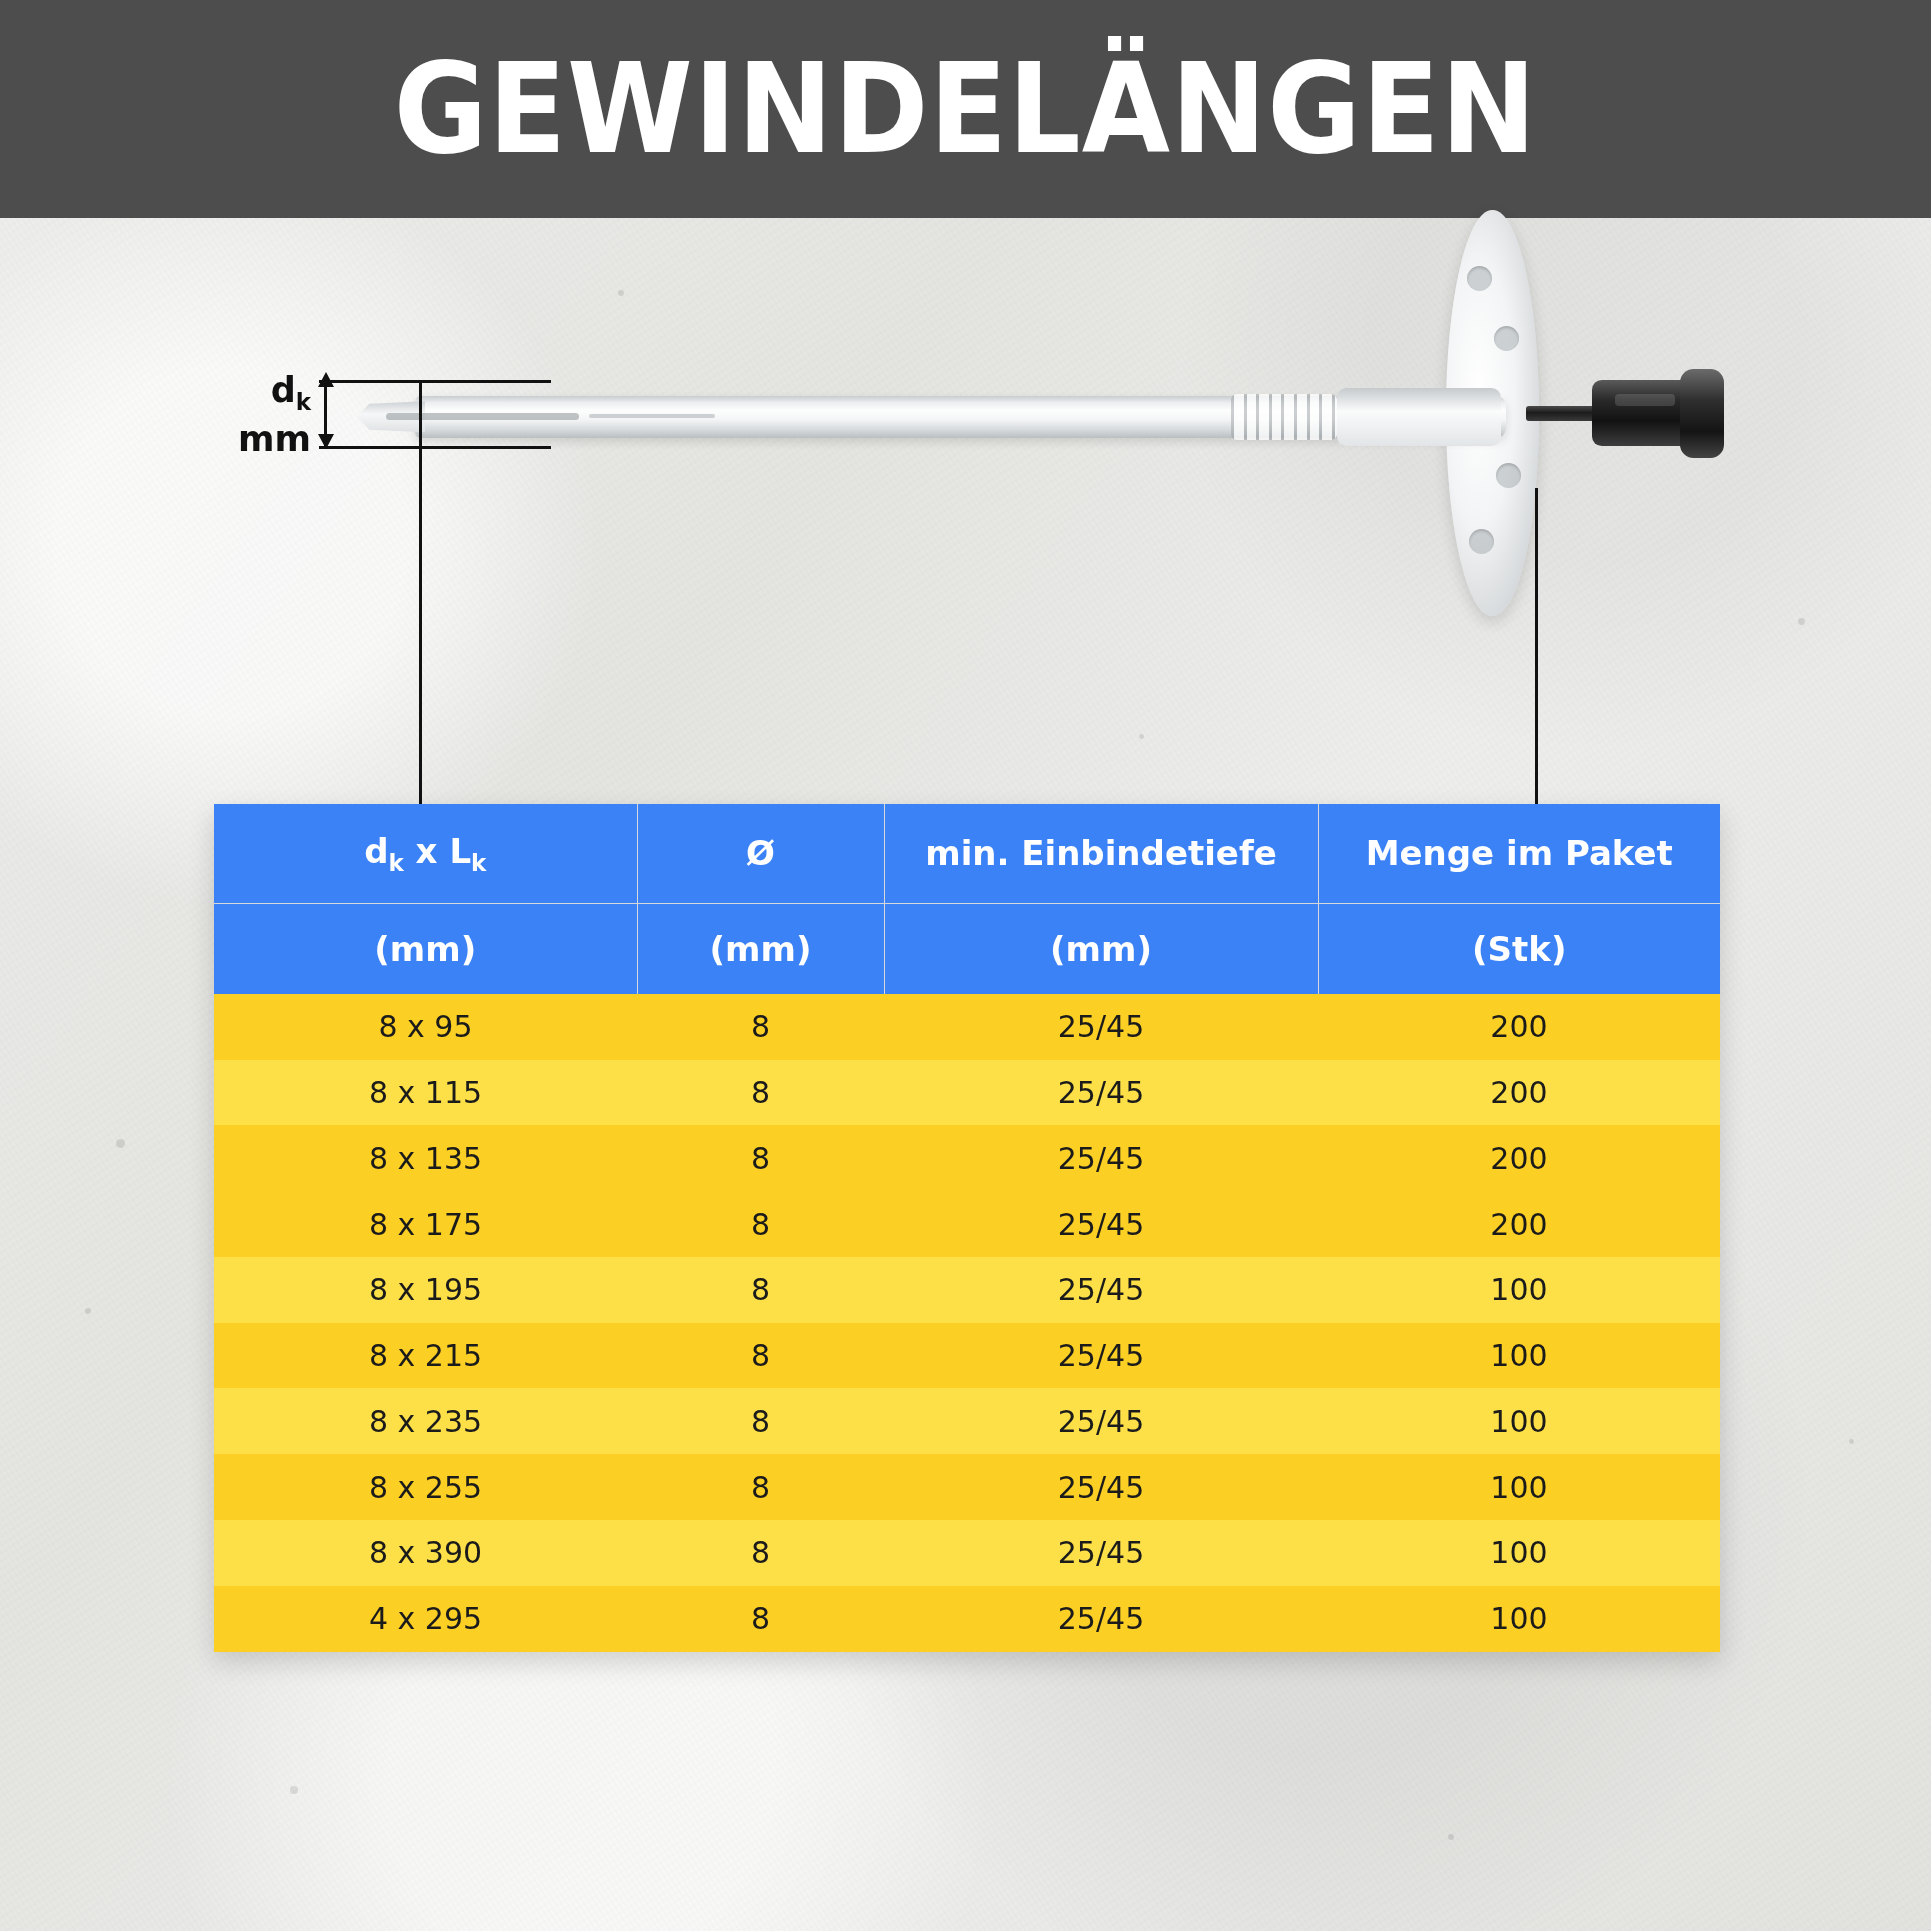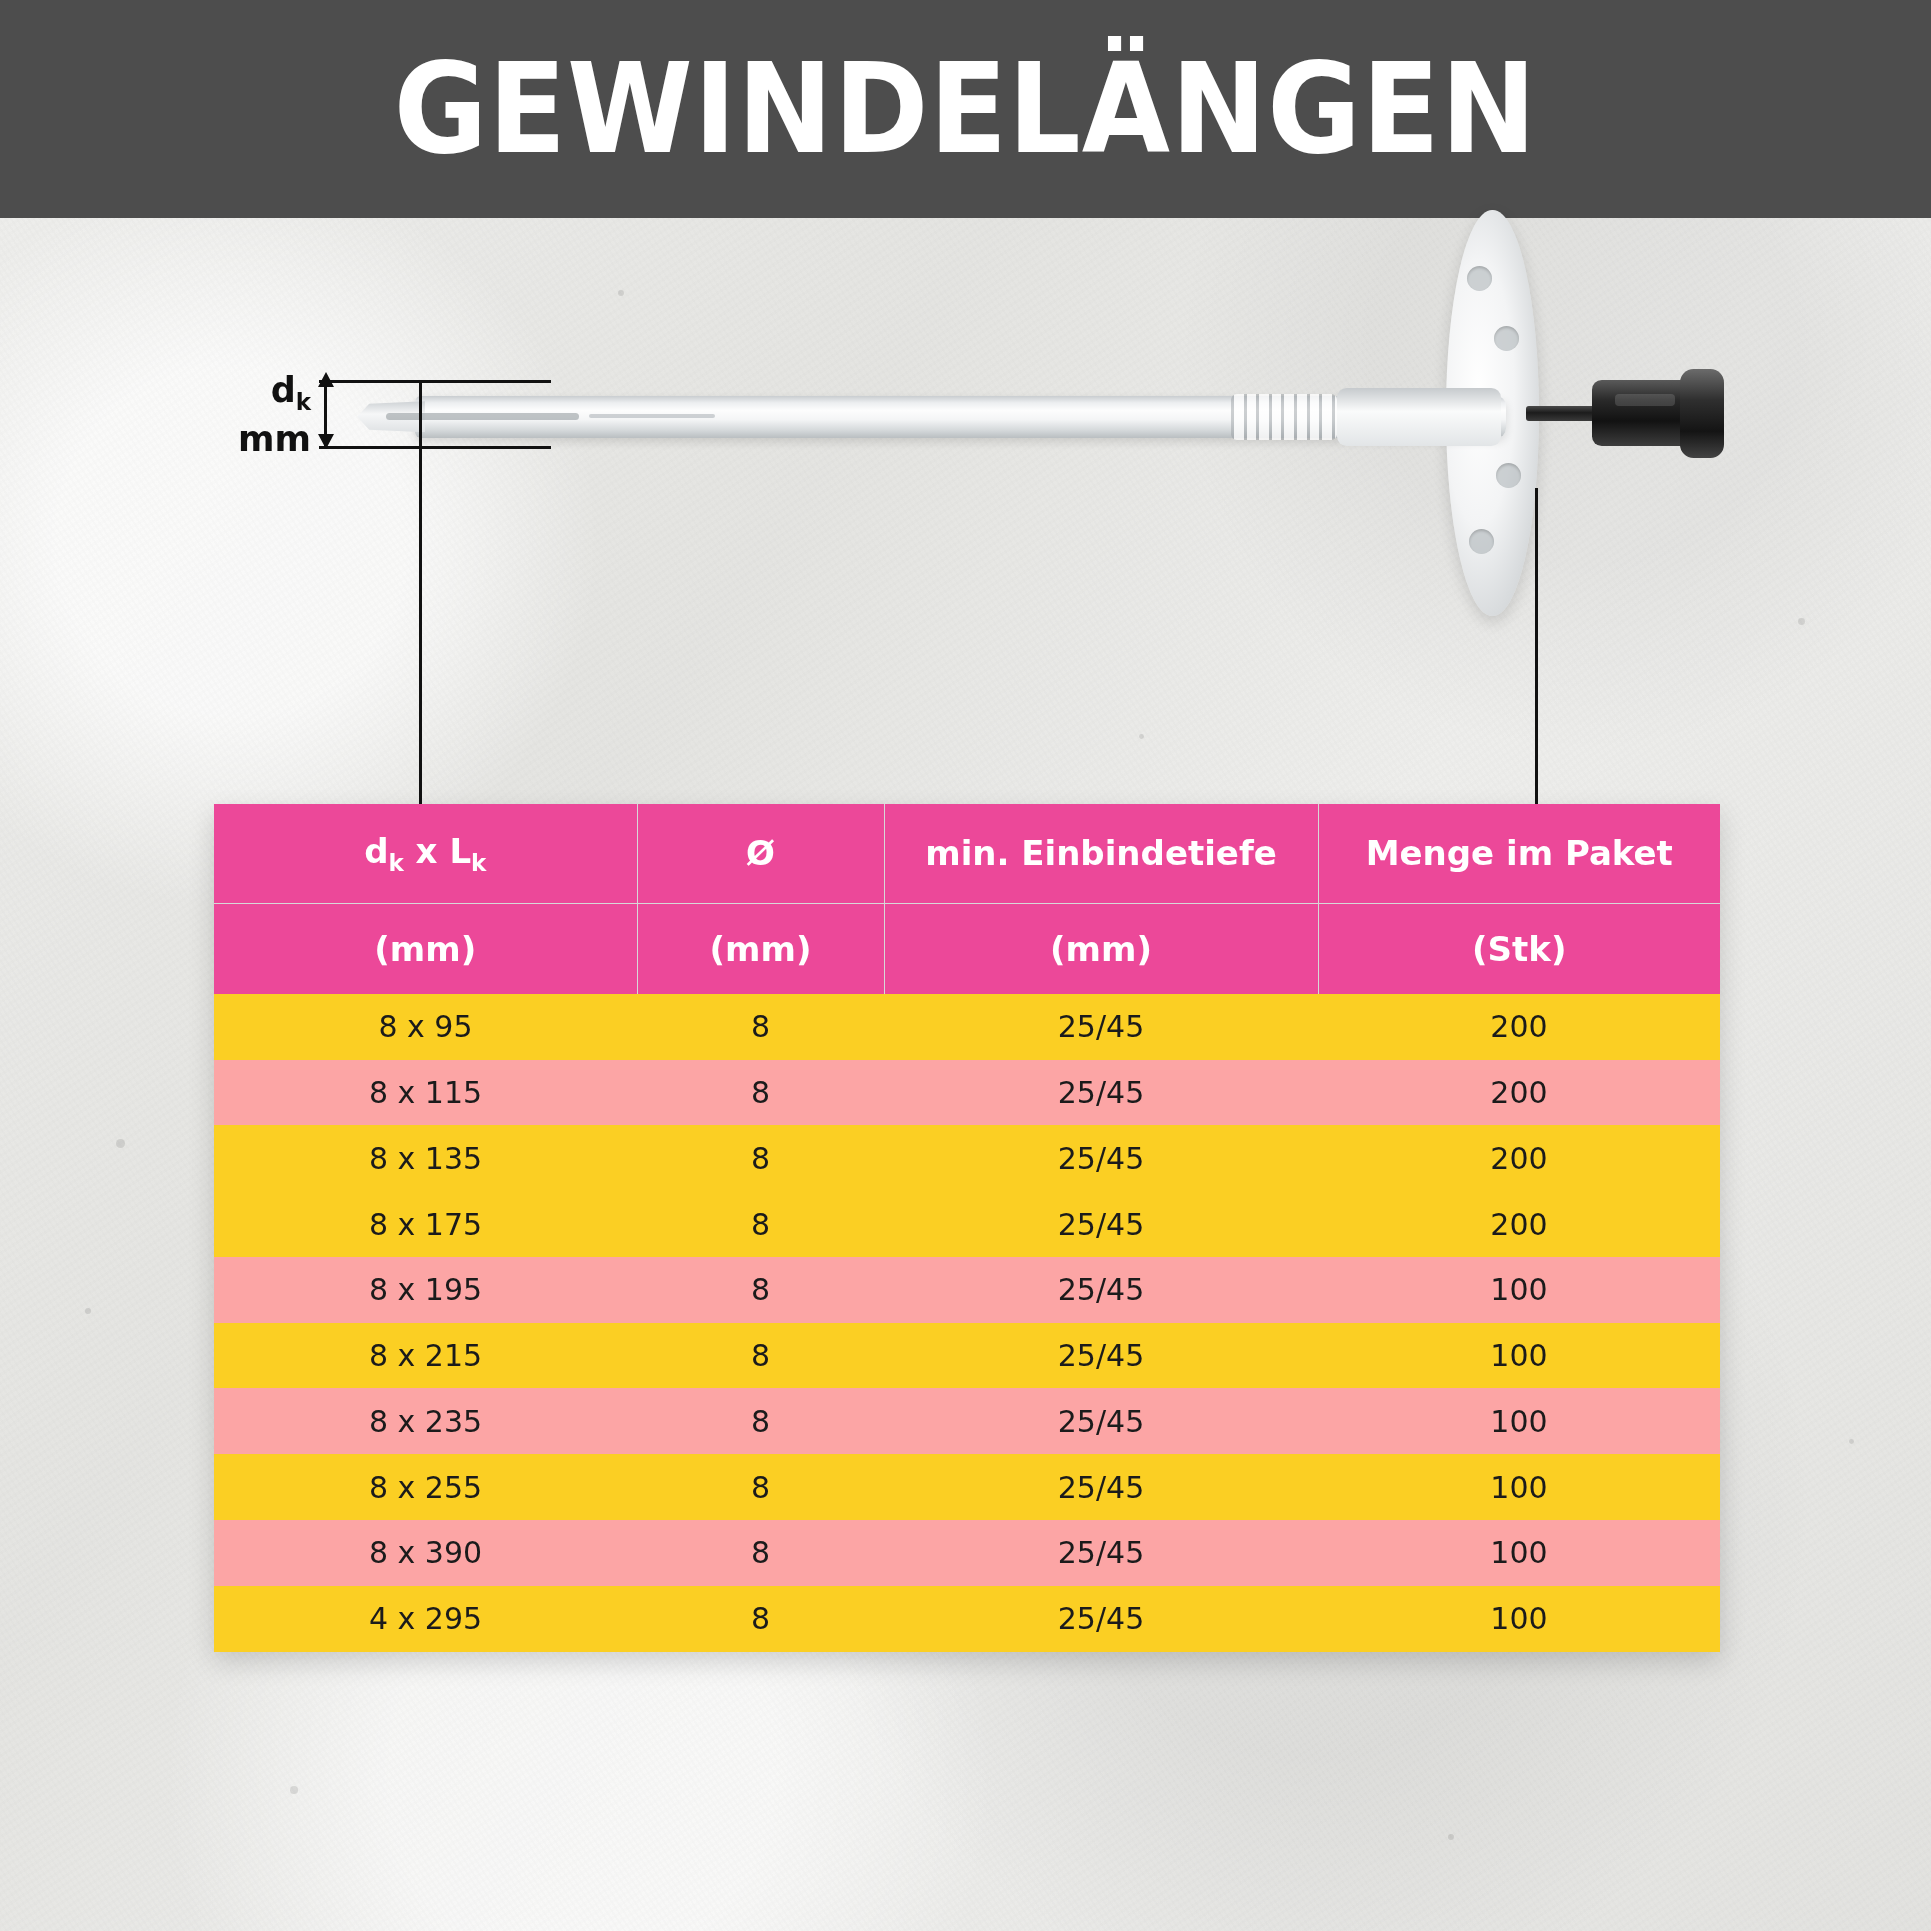--- a/index.html
+++ b/index.html
@@ -276,21 +276,21 @@
   table {
     border-collapse: collapse;
     width: 1506px;
     table-layout: fixed;
   }
   col.c0 { width: 423px; }
   col.c1 { width: 247px; }
   col.c2 { width: 434px; }
   col.c3 { width: 402px; }
 
-  thead tr { background: #ec4899; }
+  thead tr { background: #3b82f6; }
   thead th {
     color: #fff;
     font-family: "DejaVu Sans", sans-serif;
     font-weight: 700;
     font-size: 34px;
     padding: 27px 5.8px;
     text-align: center;
     border-right: 1.9px solid #d8d8d8;
     white-space: nowrap;
   }
@@ -304,21 +304,21 @@
 
   tbody td {
     font-family: "DejaVu Sans", sans-serif;
     font-size: 30px;
     color: #1b1b1b;
     text-align: center;
     padding: 15.4px 5.8px;
     white-space: nowrap;
   }
   tbody tr.odd { background: #fbcf23; }
-  tbody tr.even { background: #fca5a5; }
+  tbody tr.even { background: #fde047; }
 </style>
 </head>
 <body>
 
 <div class="bg"></div>
 <div class="bg-noise"></div>
 
 <div class="speck" style="left:116px; top:1139px; width:8.7px; height:8.7px;"></div>
 <div class="speck" style="left:85px; top:1308px; width:5.8px; height:5.8px;"></div>
 <div class="speck" style="left:1798px; top:618px; width:6.8px; height:6.8px;"></div>

